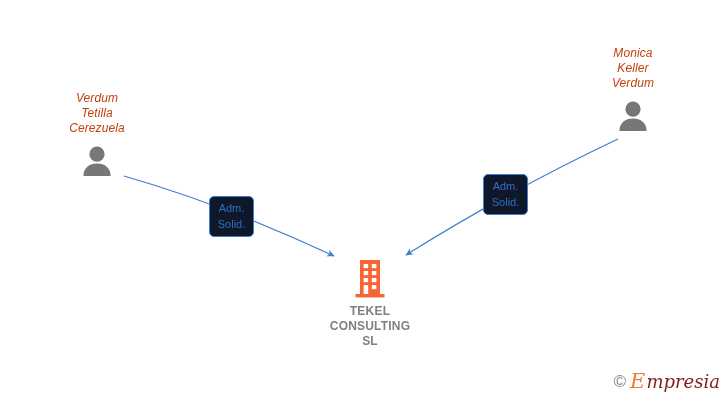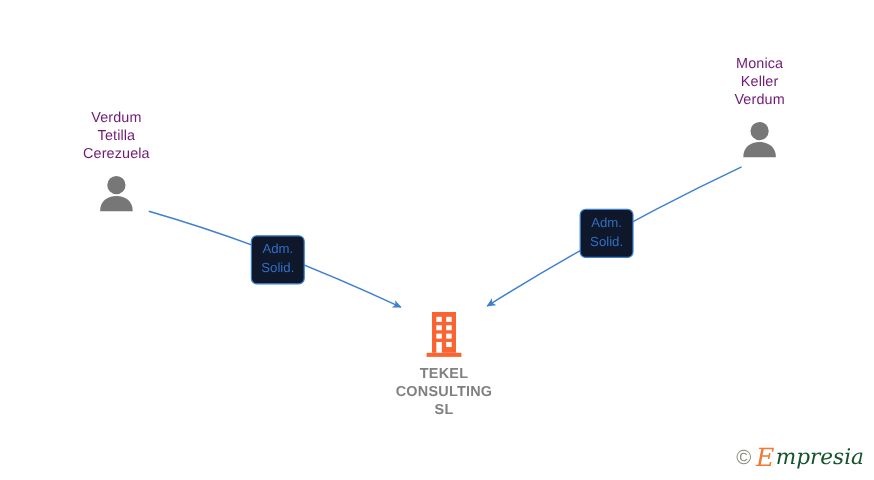--- a/index.html
+++ b/index.html
@@ -28,23 +28,24 @@
 
   
   .person-node {
     position: absolute;
     width: 150px;
     text-align: center;
   }
   .person-name {
     font-size: 12px;
     line-height: 15px;
-    color: #701a75;
+    color: #c2410c;
     white-space: pre-line;
     letter-spacing: 0.1px;
+    font-style: italic;
   }
   .person-icon {
     display: block;
     margin: 7px auto 0 auto;
   }
 
   
   .company-node {
     position: absolute;
     width: 160px;
@@ -98,21 +99,21 @@
     font-family: "DejaVu Serif", serif;
     font-style: italic;
     font-size: 21px;
     color: #f07a35;
     line-height: 1;
   }
   .wm-rest {
     font-family: "DejaVu Serif", serif;
     font-style: italic;
     font-size: 18px;
-    color: #14532d;
+    color: #7f1d1d;
     line-height: 1;
     margin-left: -3px;
   }
 </style>
 </head>
 <body>
 
 <div id="graph-canvas">
 
   <svg id="edge-layer" viewBox="0 0 728 400" width="728" height="400" xmlns="http://www.w3.org/2000/svg">

